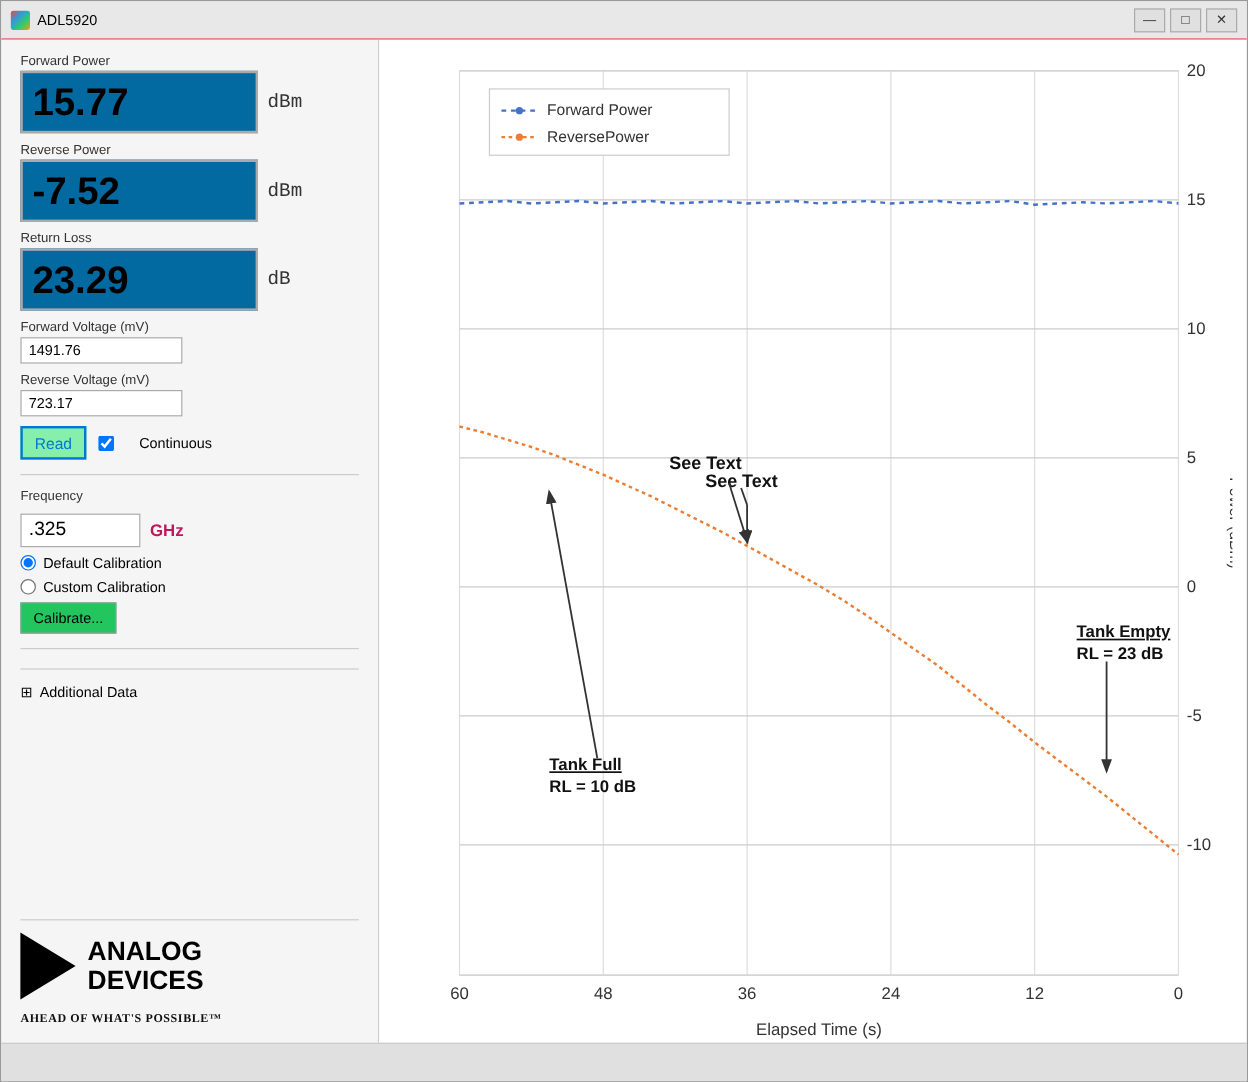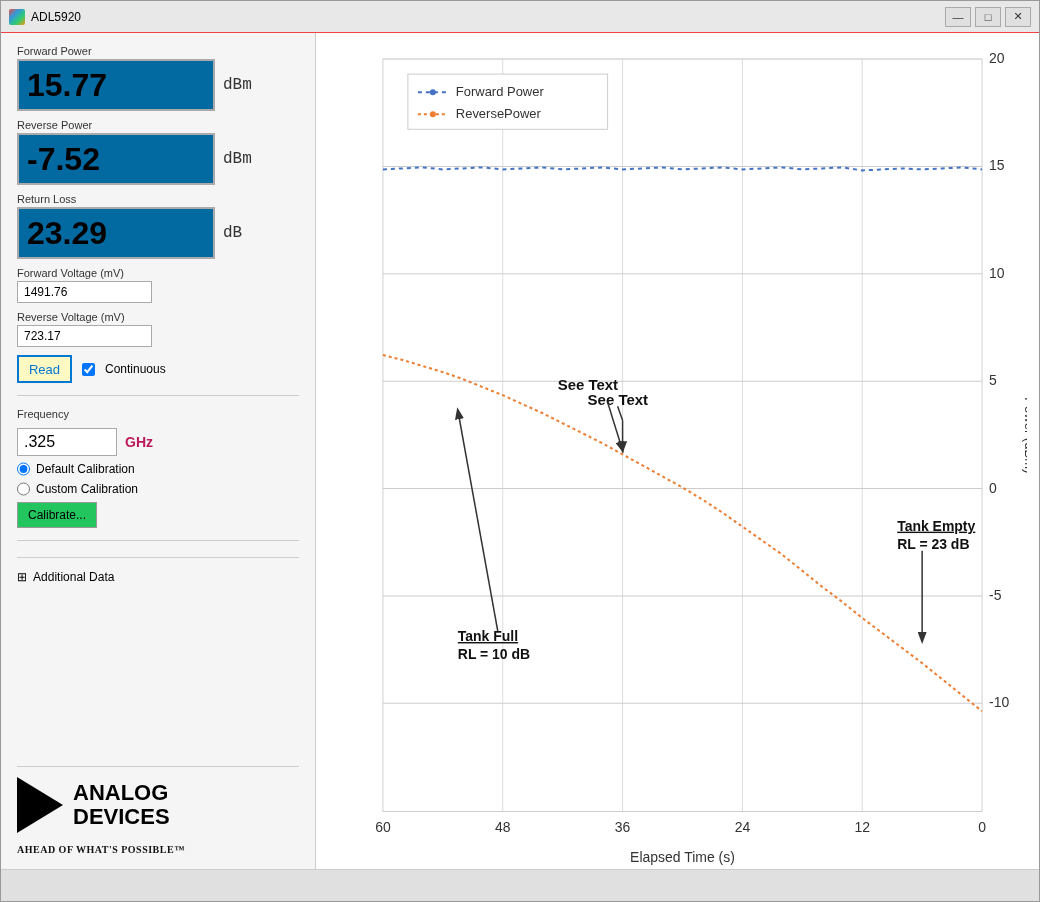--- a/index.html
+++ b/index.html
@@ -128,34 +128,34 @@
 
     .read-row {
       display: flex;
       align-items: center;
       gap: 10px;
     }
 
     .read-button {
       width: 55px;
       height: 28px;
-      background: #fef9c3;
+      background: #86efac;
       border: 2px solid #0078d4;
       color: #0078d4;
       font-size: 13px;
       cursor: pointer;
       display: flex;
       align-items: center;
       justify-content: center;
     }
 
     .checkbox-row {
       display: flex;
       align-items: center;
-      gap: 10px;
+      gap: 21px;
       font-size: 12px;
     }
 
     .freq-section { display: flex; flex-direction: column; gap: 6px; }
 
     .freq-row {
       display: flex;
       align-items: center;
       gap: 8px;
     }

